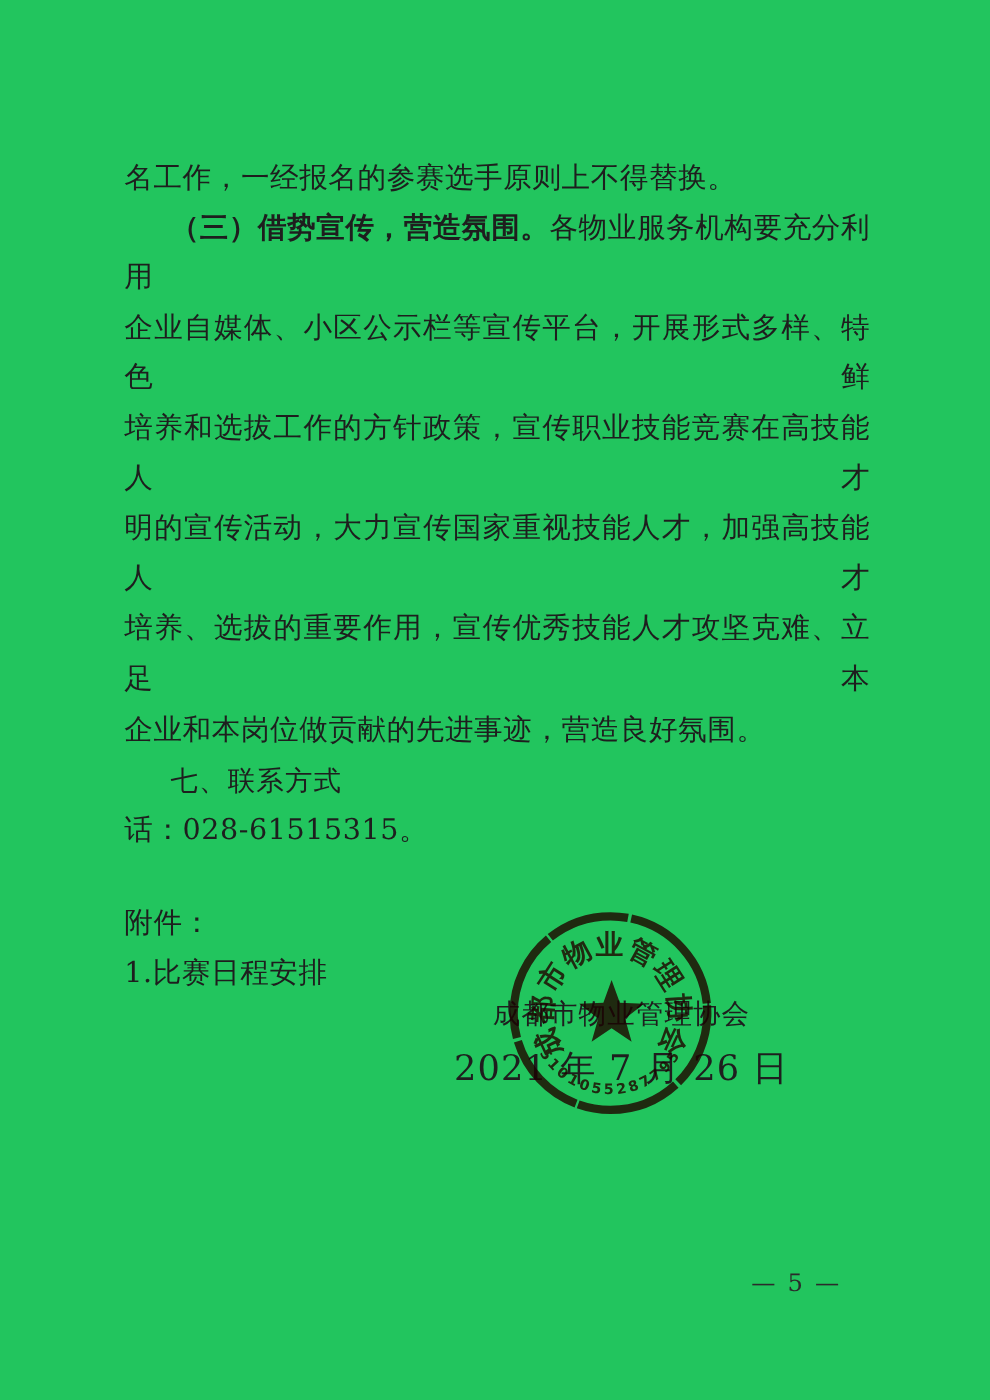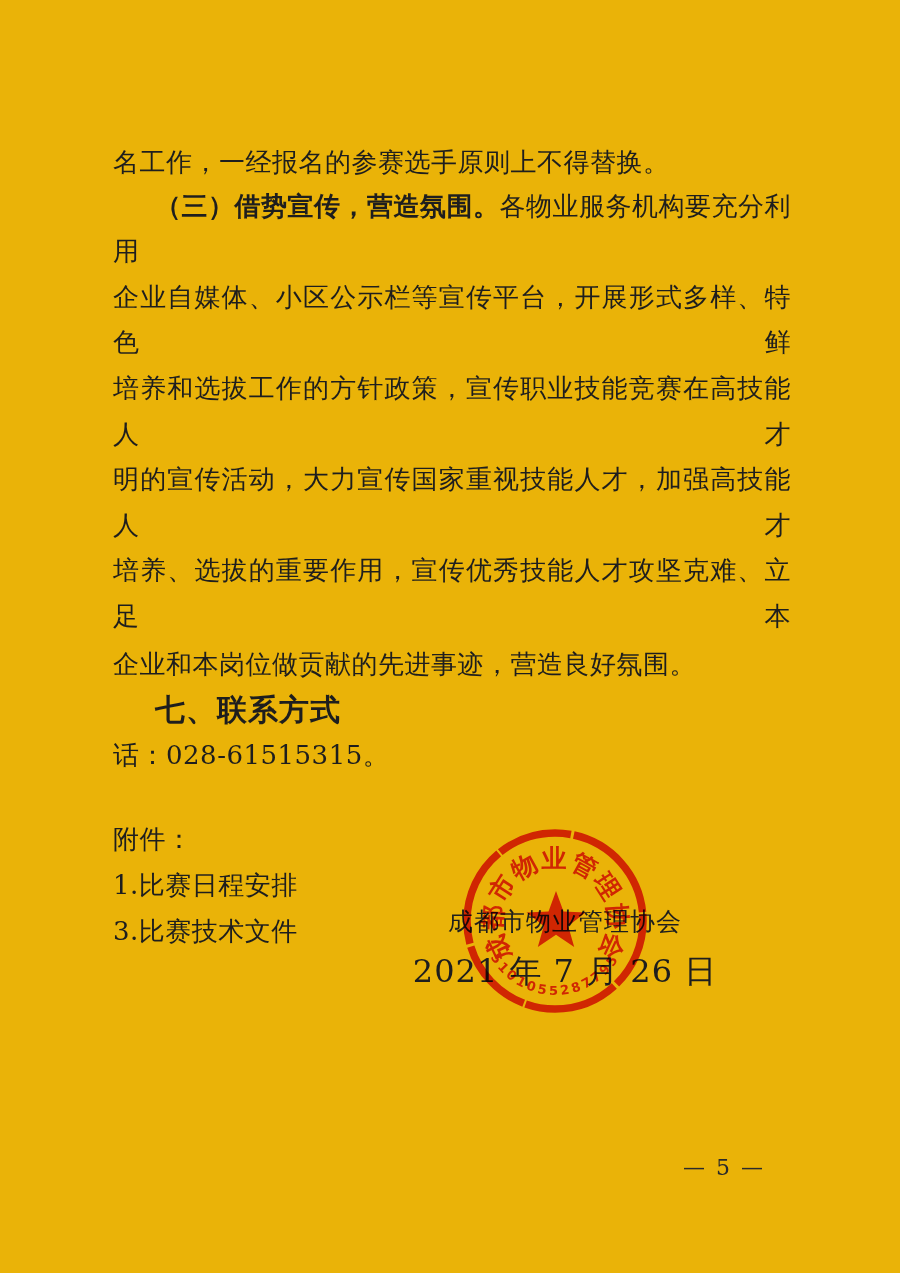--- a/index.html
+++ b/index.html
@@ -2,21 +2,21 @@
 <html><head>
 <meta charset="utf-8">
 <style>
   * { margin: 0; padding: 0; box-sizing: border-box; }
   html, body { background: #888; }
   .page {
     position: relative;
     width: 900px;
     height: 1273px;
     margin: 0 auto;
-    background: #eab308;
+    background: #22c55e;
     overflow: hidden;
     font-family: "DejaVu Serif", "Liberation Serif", serif;
     color: #1e1e1e;
   }
   .content {
     position: absolute;
     left: 113px;
     top: 140px;
     width: 678px;
     font-size: 26px;
@@ -28,22 +28,22 @@
     white-space: normal;
     text-align: justify;
     text-align-last: justify;
     font-family: Liberation Mono, monospace;
   }
   .indent2 { text-indent: 42px; }
   .indent-c { text-indent: 36px; }
   .bold-seg { font-weight: bold; }
   .sec-heading {
     font-family: "DejaVu Sans", "Liberation Sans", sans-serif;
-    font-weight: bold;
-    font-size: 30px;
+    font-weight: normal;
+    font-size: 25px;
     text-indent: 42px;
     letter-spacing: 1px;
   }
   .attachments { margin-top: 39px; }
   .sig-org {
     position: absolute;
     left: 395px;
     top: 905px;
     width: 340px;
     text-align: center;
@@ -99,21 +99,20 @@
     <div class="line full">培养、选拔的重要作用，宣传优秀技能人才攻坚克难、立足本</div>
     <div class="line">企业和本岗位做贡献的先进事迹，营造良好氛围。</div>
 
     <div class="sec-heading">七、联系方式</div>
 
     <div class="line">话：028-61515315。</div>
 
     <div class="attachments">
       <div class="line">附件：</div>
       <div class="line">1.比赛日程安排</div>
-      <div class="line">3.比赛技术文件</div>
     </div>
   </div>
 
   <div class="sig-org">成都市物业管理协会</div>
   <div class="sig-date">2021 年 7 月 26 日</div>
 
   <svg class="seal" viewBox="0 0 220 220" xmlns="http://www.w3.org/2000/svg">
 
     <circle cx="110" cy="110" r="88" fill="none" stroke="#e1261b" stroke-width="7.5" stroke-dasharray="70 3 95 2 80 3 100 2 75 3 110 2"></circle>
 

